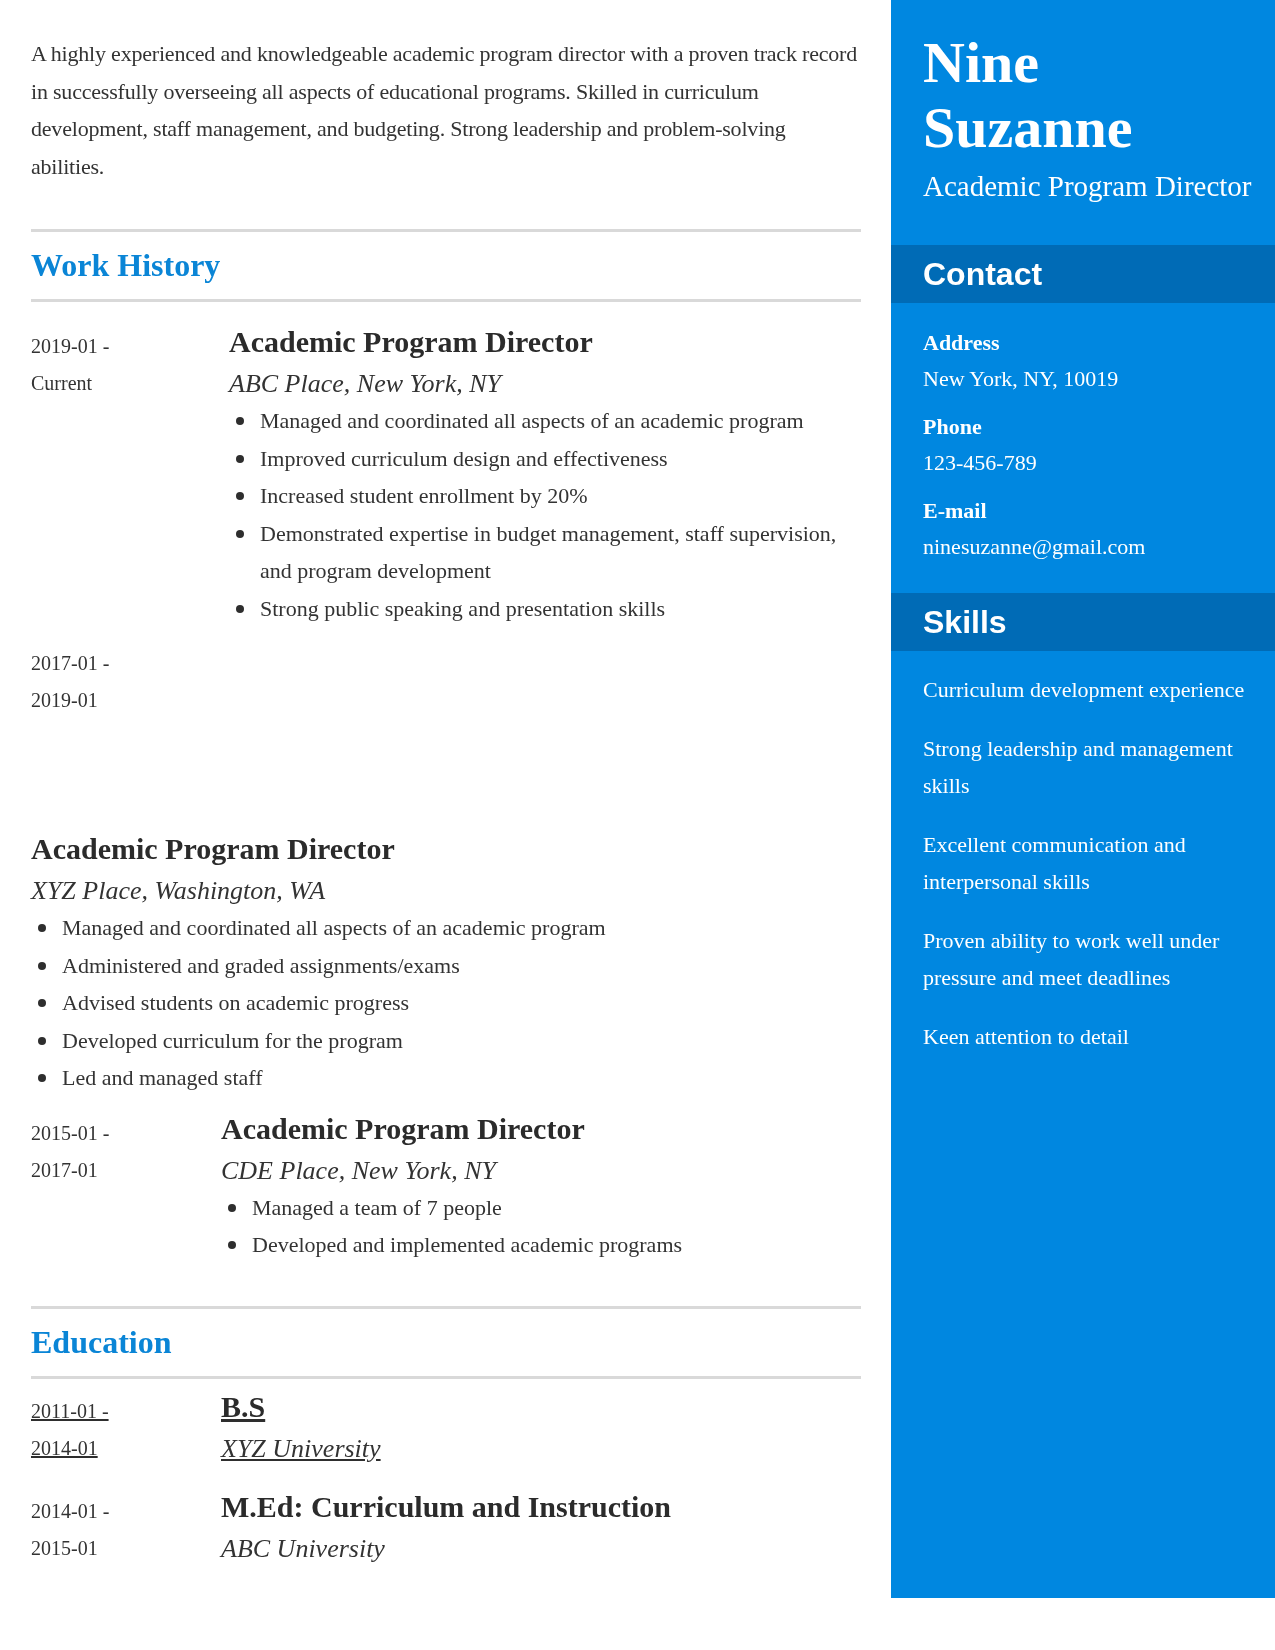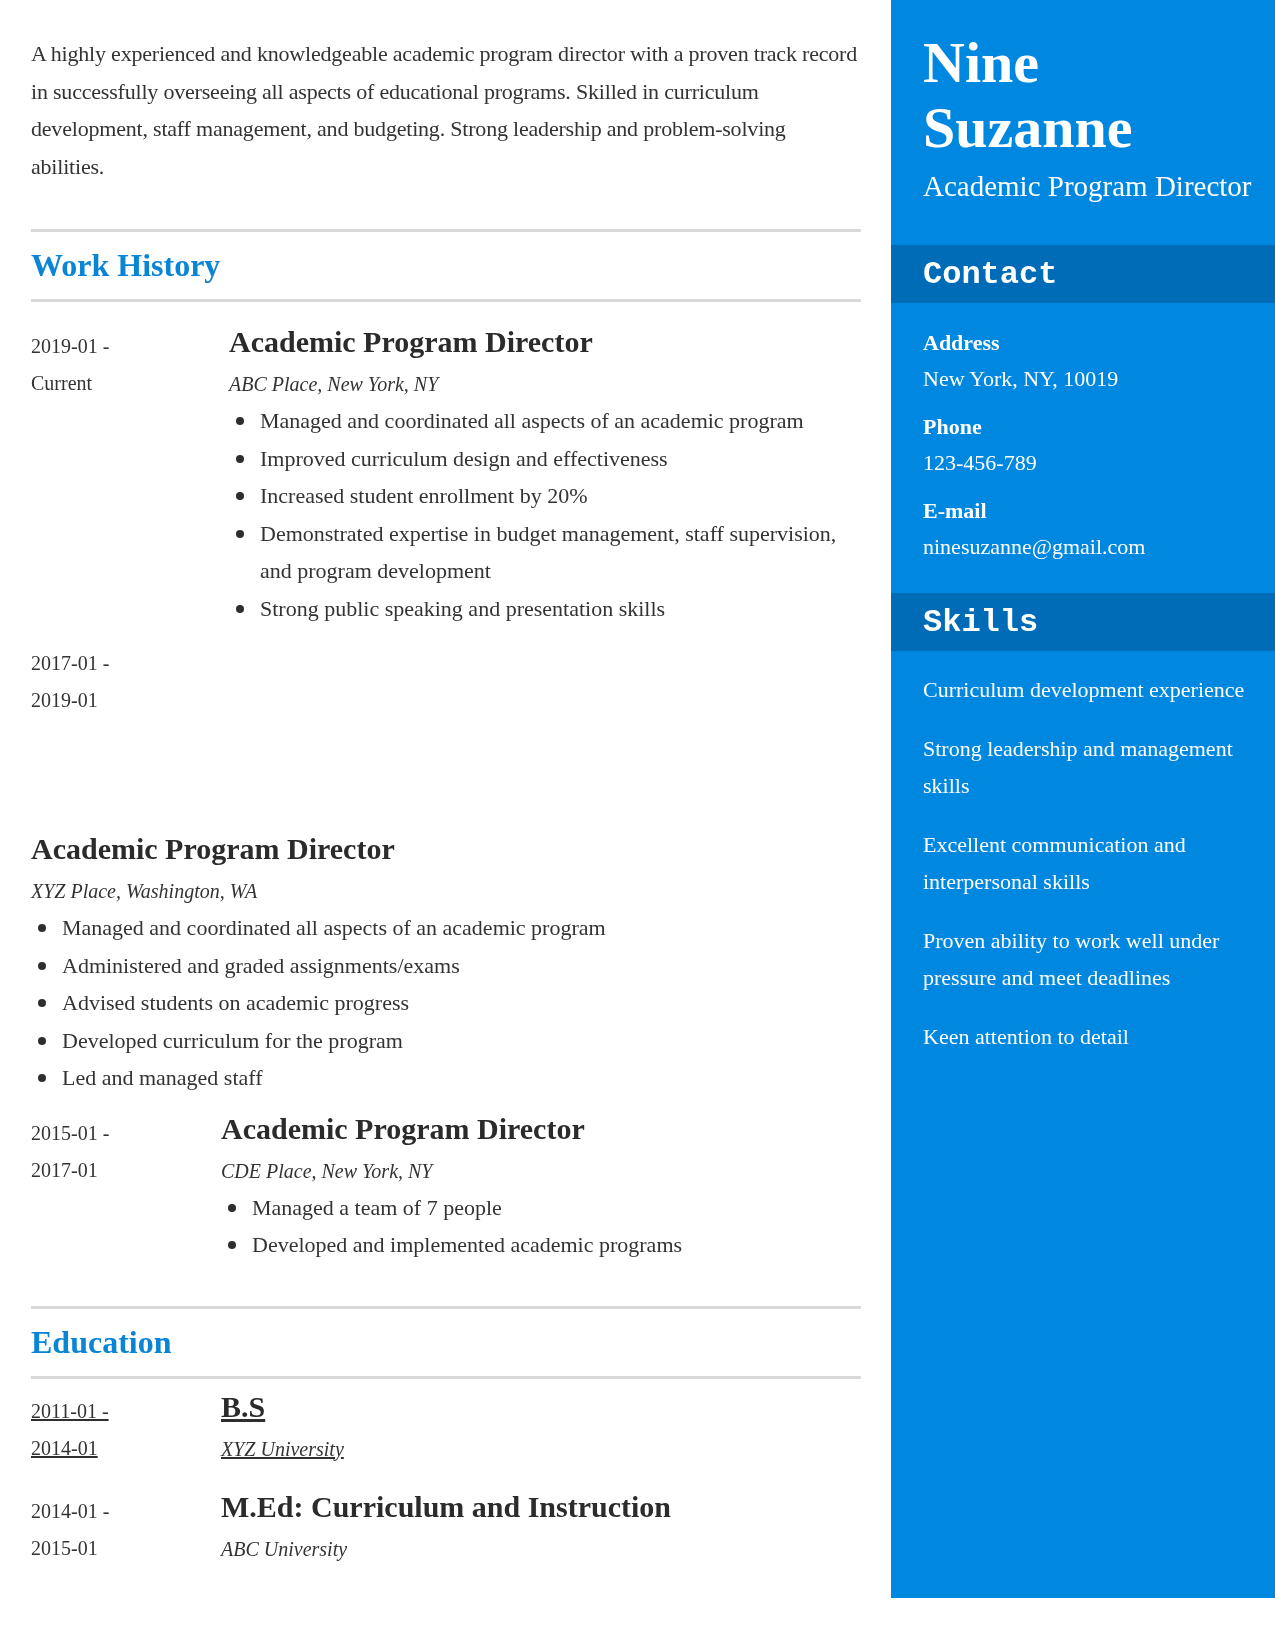--- a/index.html
+++ b/index.html
@@ -9,31 +9,31 @@
   .main { position: absolute; left: 31px; top: 0; width: 830px; }
   .summary { margin-top: 35px; font-size: 20.5px; line-height: 37.5px; color: #333; letter-spacing: -0.2px; font-family: "Liberation Serif", serif; font-size: 22px; }
   .divider { height: 3px; background: #d9d9d9; width: 830px; }
   .section-title { color: #0a85d6; font-weight: bold; font-size: 32px; line-height: 32px; padding: 17px 0 18px 0; font-family: "Liberation Serif", serif; }
   .div-top { margin-top: 44px; }
 
   .entry { position: relative; display: flex; }
   .entry-date { width: 190px; flex: 0 0 190px; font-size: 20px; line-height: 37px; color: #333; font-family: "Liberation Serif", serif; padding-top: 6px; }
   .entry-body { flex: 1; }
   .entry-title { font-size: 30px; font-weight: bold; line-height: 40px; color: #2b2b2b; font-family: "Liberation Serif", serif; }
-  .entry-place { font-style: italic; font-size: 20px; line-height: 36px; color: #333; margin-top: 4px; font-family: "Liberation Serif", serif; }
+  .entry-place { font-style: italic; font-size: 26px; line-height: 36px; color: #333; margin-top: 4px; font-family: "Liberation Serif", serif; }
   .bullets { list-style: none; }
   .bullets li { position: relative; padding-left: 31px; font-size: 22px; line-height: 37.5px; color: #333; font-family: "Liberation Serif", serif; }
   .bullets li .dot { position: absolute; left: 7px; top: 15px; width: 8px; height: 8px; border-radius: 50%; background: #2e2e2e; }
 
   .sidebar { position: absolute; left: 891px; top: 0; width: 384px; height: 1598px; background: #0087e0; color: #ffffff; }
   .sb-pad { padding-left: 32px; padding-right: 20px; }
   .name { padding-top: 30px; font-size: 58px; font-weight: bold; line-height: 65px; font-family: "Liberation Serif", serif; }
   .role { font-size: 29px; line-height: 37px; margin-top: 8px; font-family: "Liberation Serif", serif; }
   .band { background: #006bb6; height: 58px; margin-top: 0; display: flex; align-items: center; }
-  .band span { font-size: 32px; font-weight: bold; font-family: Liberation Mono, monospace; padding-left: 32px; }
+  .band span { font-size: 32px; font-weight: bold; font-family: Liberation Sans, sans-serif; padding-left: 32px; }
   .contact-label { font-size: 22px; font-weight: bold; line-height: 36px; font-family: "Liberation Serif", serif; }
   .contact-value { font-size: 22px; line-height: 36px; margin-bottom: 12px; font-family: "Liberation Serif", serif; }
   .skill { font-size: 22px; line-height: 37.5px; margin-bottom: 21px; font-family: "Liberation Serif", serif; }
 </style>
 </head>
 <body>
 
 <div class="main">
   <p class="summary">A highly experienced and knowledgeable academic program director with a proven track record in successfully overseeing all aspects of educational programs. Skilled in curriculum development, staff management, and budgeting. Strong leadership and problem-solving abilities.</p>
 

